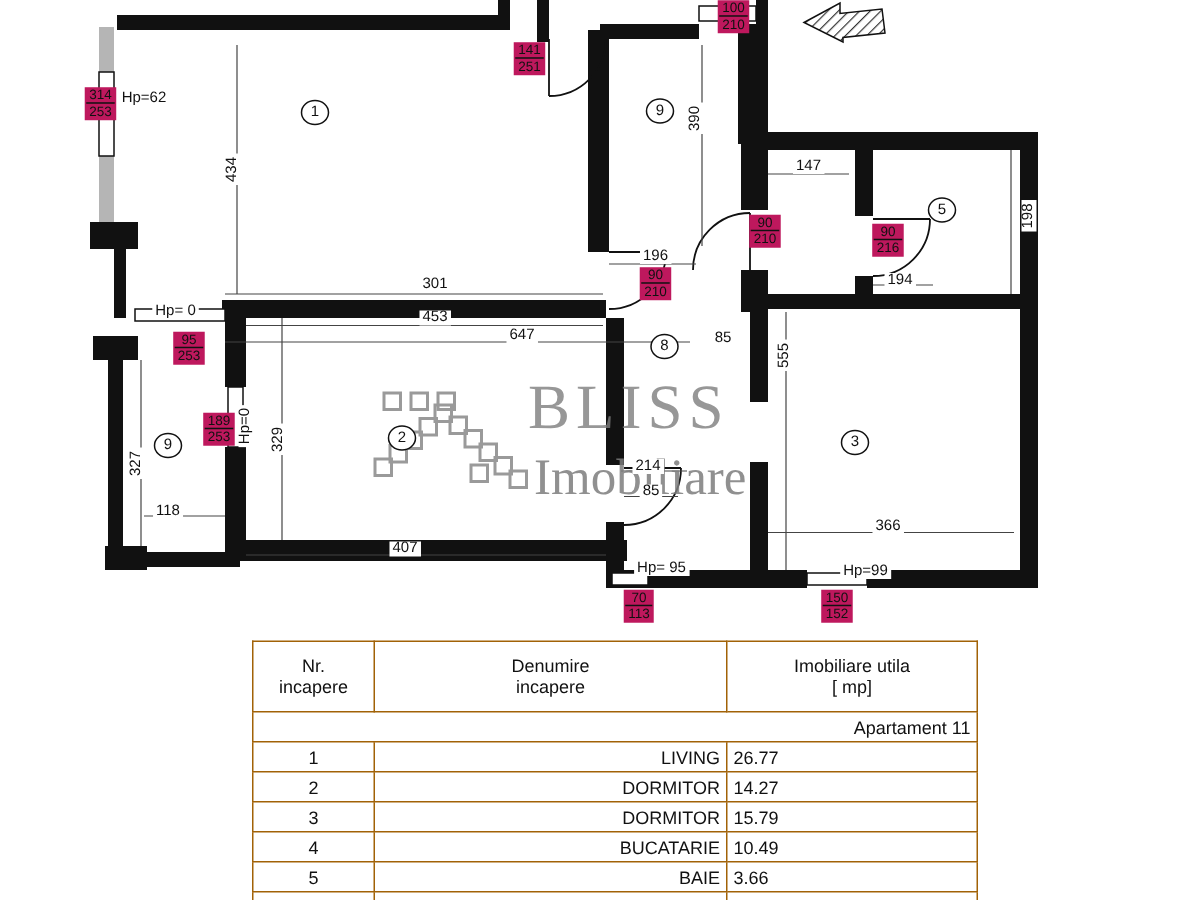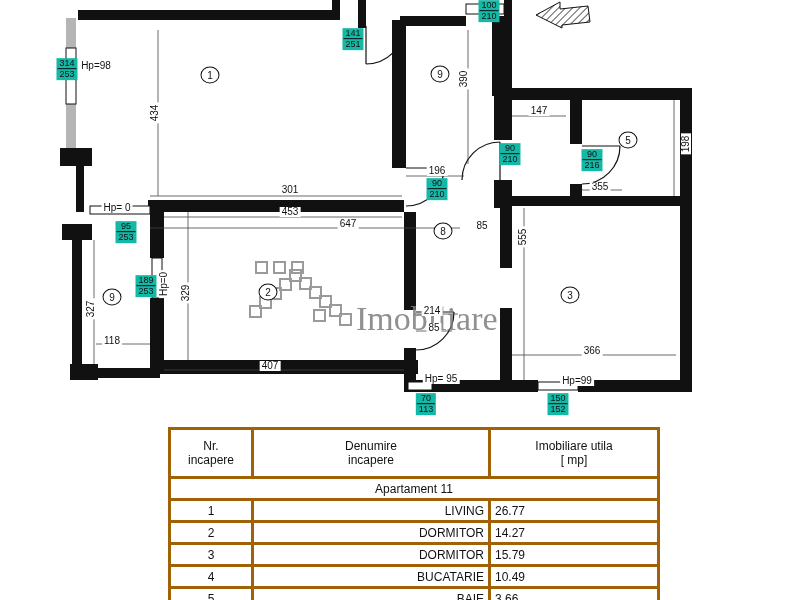--- a/index.html
+++ b/index.html
@@ -4,40 +4,40 @@
 <style>
   html,body{margin:0;padding:0;background:#fff;}
   #stage{position:relative;width:800px;height:600px;background:#fff;overflow:hidden;
          font-family:"Liberation Sans",sans-serif;color:#111;}
   #plan{position:absolute;left:0;top:0;width:800px;height:422px;}
   #plan svg{position:absolute;left:0;top:0;}
   .lbl{position:absolute;transform:translate(-50%,-50%);font-size:10px;line-height:1;
        background:#fff;padding:0 2px;white-space:nowrap;}
   .rot{transform:translate(-50%,-50%) rotate(-90deg);}
   .frac{position:absolute;transform:translate(-50%,-50%);font-size:9px;line-height:1.15;
-        text-align:center;background:#14b8a6;padding:0 1px;}
+        text-align:center;background:#be185d;padding:0 1px;}
   .frac .t{display:block;border-bottom:1px solid #111;padding:0 2px;}
   .frac .b{display:block;padding:0 2px;}
   .room{position:absolute;transform:translate(-50%,-50%);min-width:15px;height:15px;
         border:1px solid #111;border-radius:50%;background:#fff;font-size:10px;
         display:flex;align-items:center;justify-content:center;padding:0 1px;}
   .wm-brand{position:absolute;left:352px;top:248px;font-family:"Liberation Serif",serif;
             font-size:42px;letter-spacing:4px;color:rgba(125,125,125,.8);}
   .wm-word{position:absolute;left:356px;top:300px;font-family:"Liberation Serif",serif;
            font-size:34px;color:rgba(125,125,125,.85);}
   table.tbl{position:absolute;left:168px;top:427px;border-collapse:collapse;background:#fff;
             font-size:12px;}
-  .tbl th,.tbl td{border:3px solid #a16207;font-weight:normal;}
+  .tbl th,.tbl td{border:1px solid #a16207;font-weight:normal;}
   .tbl th{white-space:pre-line;text-align:center;vertical-align:middle;height:42px;padding:2px 4px;}
   .tbl td{height:17px;padding:1px 4px;}
   .c1{width:72px;text-align:center;}
   .c2{width:218px;text-align:right;}
   .c3{width:158px;text-align:left;}
   .tbl td.name{padding-left:12px;}
-  .tbl td.group{text-align:center;padding-left:4px;}
+  .tbl td.group{text-align:right;padding-left:4px;}
 </style>
 </head>
 <body>
 
 <div id="stage">
 
   <div id="plan">
 
     <svg width="800" height="422" viewBox="0 0 800 422">
       <defs>
@@ -135,20 +135,21 @@
         <rect x="290" y="270" width="11" height="11"></rect>
         <rect x="300" y="278" width="11" height="11"></rect>
         <rect x="310" y="287" width="11" height="11"></rect>
         <rect x="320" y="296" width="11" height="11"></rect>
         <rect x="330" y="305" width="11" height="11"></rect>
         <rect x="340" y="314" width="11" height="11"></rect>
         <rect x="314" y="310" width="11" height="11"></rect>
       </g>
     </svg>
 
+    <div class="wm-brand">BLISS</div>
     <div class="wm-word">Imobiliare</div>
 
     <div class="room" style="left:210px;top:75px">1</div>
     <div class="room" style="left:440px;top:74px">9</div>
     <div class="room" style="left:628px;top:140px">5</div>
     <div class="room" style="left:443px;top:231px">8</div>
     <div class="room" style="left:268px;top:292px">2</div>
     <div class="room" style="left:112px;top:297px">9</div>
     <div class="room" style="left:570px;top:295px">3</div>
 
@@ -189,37 +190,37 @@
         <span class="b">113</span>
       </div>
     <div class="frac" style="left:558px;top:404px">
         <span class="t">150</span>
         <span class="b">152</span>
       </div>
 
     <span class="lbl rot" style="left:155px;top:113px">434</span>
     <span class="lbl rot" style="left:464px;top:79px">390</span>
     <span class="lbl" style="left:539px;top:111px">147</span>
-    <span class="lbl" style="left:600px;top:187px">355</span>
+    <span class="lbl" style="left:600px;top:187px">194</span>
     <span class="lbl rot" style="left:686px;top:144px">198</span>
     <span class="lbl" style="left:437px;top:171px">196</span>
     <span class="lbl" style="left:290px;top:190px">301</span>
     <span class="lbl" style="left:290px;top:212px">453</span>
     <span class="lbl" style="left:348px;top:224px">647</span>
     <span class="lbl rot" style="left:523px;top:237px">555</span>
     <span class="lbl rot" style="left:186px;top:293px">329</span>
     <span class="lbl rot" style="left:91px;top:309px">327</span>
     <span class="lbl" style="left:112px;top:341px">118</span>
     <span class="lbl" style="left:592px;top:351px">366</span>
     <span class="lbl" style="left:270px;top:366px">407</span>
     <span class="lbl" style="left:432px;top:311px">214</span>
     <span class="lbl" style="left:434px;top:328px">85</span>
     <span class="lbl" style="left:482px;top:226px">85</span>
 
-    <span class="lbl" style="left:96px;top:66px">Hp=98</span>
+    <span class="lbl" style="left:96px;top:66px">Hp=62</span>
     <span class="lbl" style="left:117px;top:208px">Hp= 0</span>
     <span class="lbl rot" style="left:164px;top:284px">Hp=0</span>
     <span class="lbl" style="left:441px;top:379px">Hp= 95</span>
     <span class="lbl" style="left:577px;top:381px">Hp=99</span>
   </div>
 
   <table class="tbl">
     <thead>
       <tr>
         <th class="c1">Nr.

